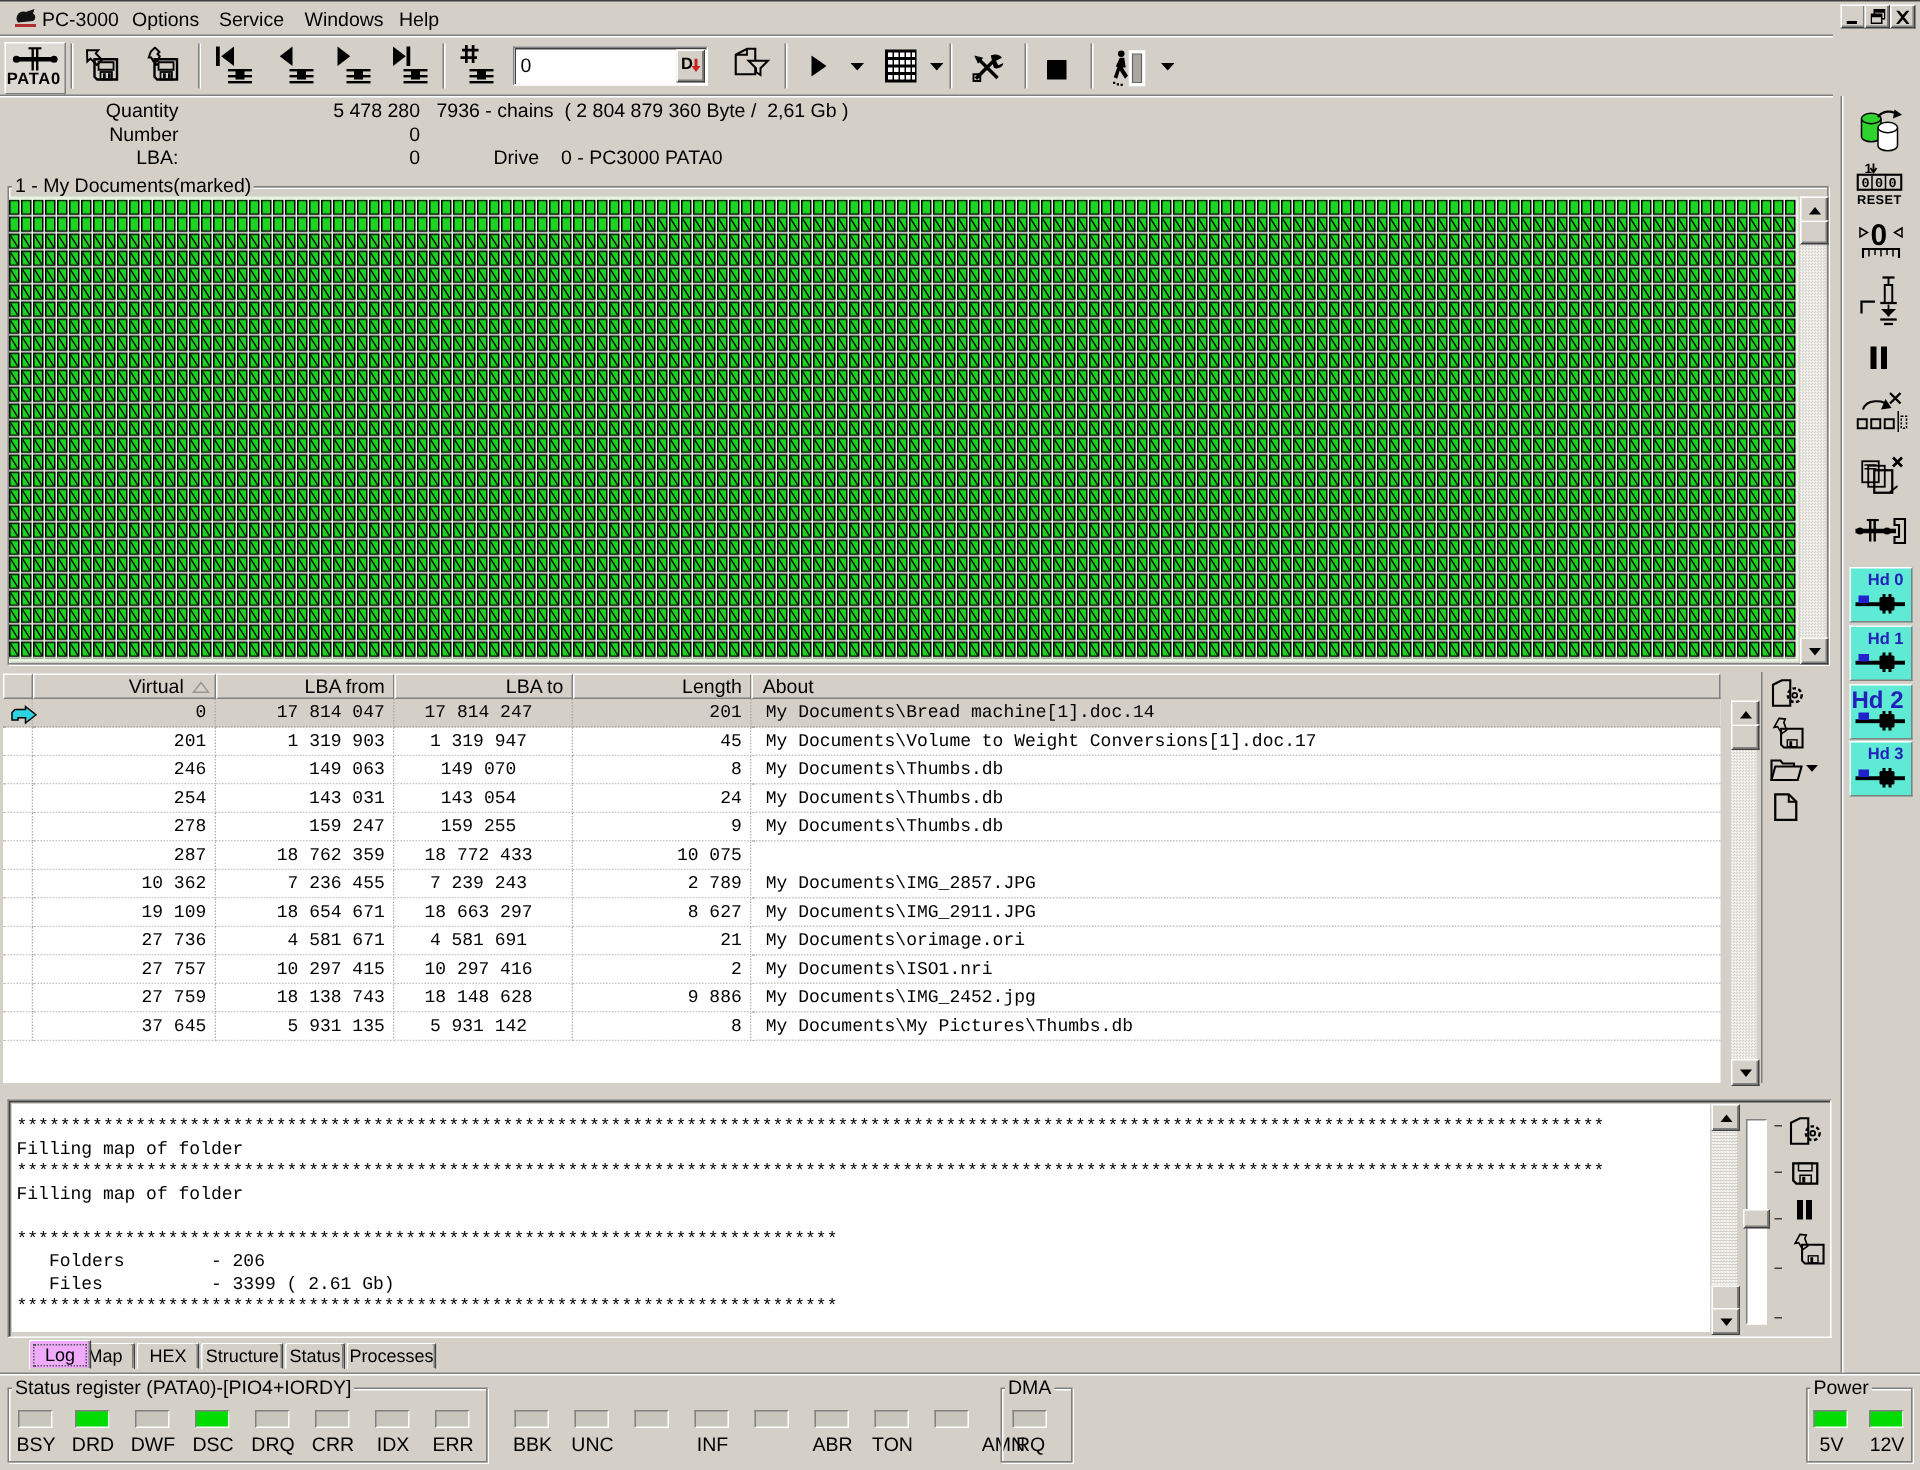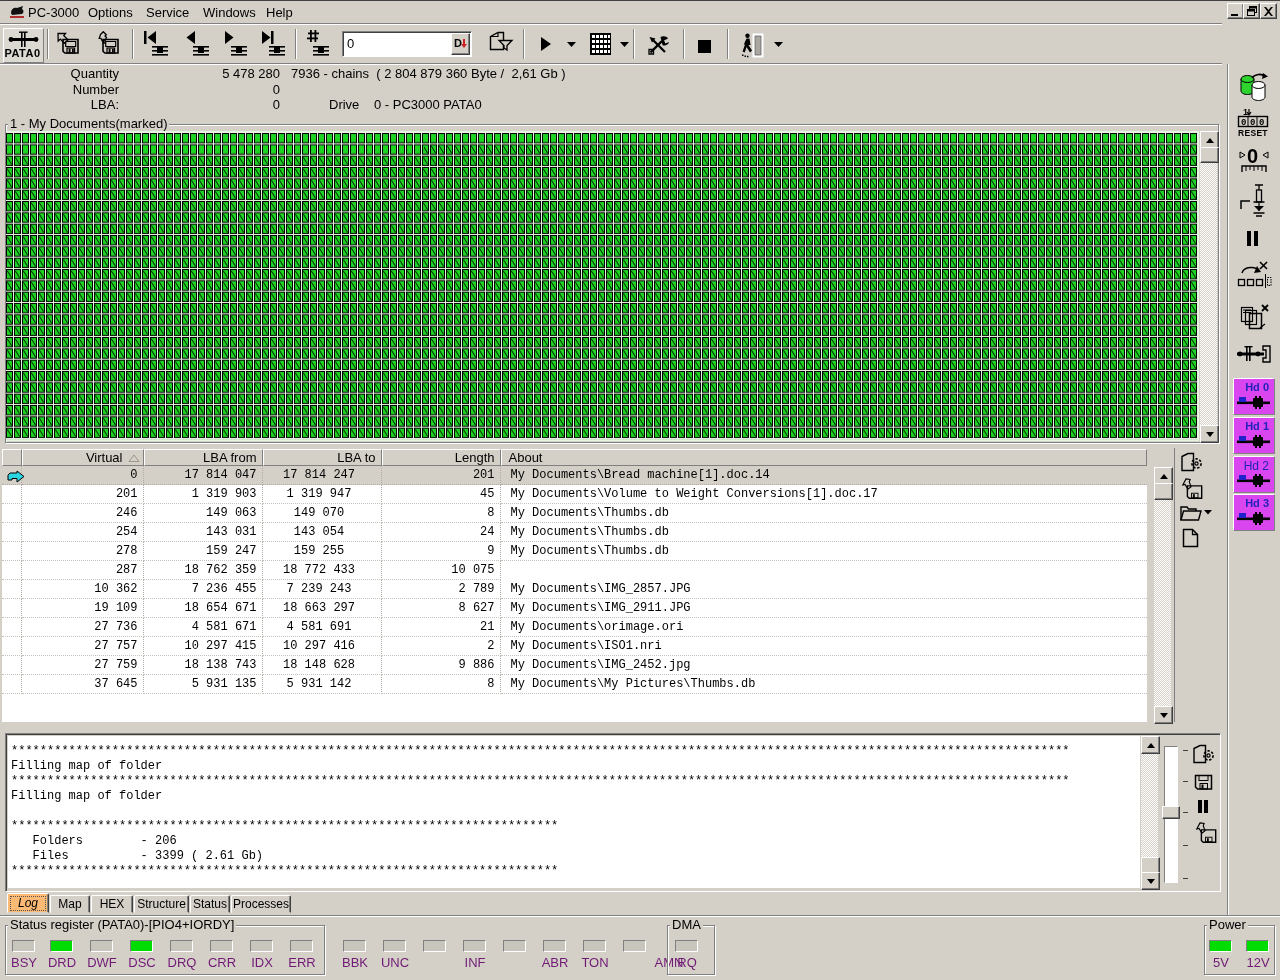--- a/index.html
+++ b/index.html
@@ -8,28 +8,28 @@
 .abs{position:absolute;}
 .raised{border:1px solid;border-color:#fff #404040 #404040 #fff;box-shadow:inset -1px -1px 0 #808080;}
 .sunken{border:1px solid;border-color:#808080 #fff #fff #808080;box-shadow:inset 1px 1px 0 #404040;background:#fff;}
 .hgroove{height:0;border-top:1px solid #808080;border-bottom:1px solid #fff;}
 .vgroove{width:0;border-left:1px solid #808080;border-right:1px solid #fff;}
 .fs{position:absolute;border:1px solid #808080;box-shadow:inset 1px 1px 0 #fff, 1px 1px 0 #fff;}
 .fs .lg{position:absolute;top:-8px;left:2px;background:#d4d0c8;padding:0 2px;line-height:14px;}
 .mono{font-family:"Liberation Mono",monospace;}
 .led{position:absolute;width:21px;height:10px;background:#c8c5bd;border:1px solid;border-color:#808080 #fff #fff #808080;}
 .led.on{background:#00db00;}
-.ll{position:absolute;width:44px;text-align:center;color:#701a75;font-size:13px;}
+.ll{position:absolute;width:44px;text-align:center;color:#000000;font-size:13px;}
 .dither{background:repeating-conic-gradient(#fff 0% 25%, #d4d0c8 0% 50%) 0 0/2px 2px;}
 .sbtn{position:absolute;background:#d4d0c8;border:1px solid;border-color:#fff #404040 #404040 #fff;box-shadow:inset -1px -1px 0 #808080;display:flex;align-items:center;justify-content:center;}
 .tup{width:0;height:0;border-left:4px solid transparent;border-right:4px solid transparent;border-bottom:5px solid #000;}
 .tdn{width:0;height:0;border-left:4px solid transparent;border-right:4px solid transparent;border-top:5px solid #000;}
 .tab{position:absolute;background:#d4d0c8;border:1px solid;border-color:#fff #404040 #d4d0c8 #fff;box-shadow:inset -1px 0 0 #808080;border-radius:2px 2px 0 0;text-align:center;font-size:12px;}
 .icon{position:absolute;}
-.hd{position:absolute;left:11px;width:40px;height:35px;background:#d946ef;border:1px solid;border-color:#fff #808080 #808080 #fff;}
+.hd{position:absolute;left:11px;width:40px;height:35px;background:#5eead4;border:1px solid;border-color:#fff #808080 #808080 #fff;}
 .hd svg{position:absolute;left:2px;top:16px;}
 .hc{box-sizing:border-box;height:17px;background:#d4d0c8;border:1px solid;border-color:#fff #808080 #808080 #fff;line-height:15px;font-size:13px;}
 .trow{display:flex;height:19px;line-height:19px;}
 .trow.sel{background:#d4d0c8;}
 .trow>div{box-sizing:border-box;border-right:1px dotted #b0aca4;border-bottom:1px dotted #c6c2ba;overflow:hidden;white-space:nowrap;}
 .trow.sel>div{border-bottom:1px dotted #b0aca4;}
 .c1{width:20px;}
 .c2{width:121.5px;text-align:right;padding-right:5px;}
 .c3{width:119px;text-align:right;padding-right:5px;}
 .c4{width:119px;text-align:center;padding-right:5px;}
@@ -477,21 +477,21 @@
       <div class="abs" style="left:1198px;top:66px;width:3.5px;height:13px;background:#000;"></div>
       <svg class="abs icon" style="left:1188px;top:88px;" width="24" height="24" viewBox="0 0 26 26">
         <path d="M6.5 1 L11 1.5 L10 4 L12 9.5 L8.5 12 L5.5 7 L3 7.5 Z" fill="#d4d0c8" stroke="#000" stroke-width="1.2"></path>
         <path d="M8 8.5 L23.5 8.5 L23.5 22 L10 22 L8 20 Z" fill="none" stroke="#000" stroke-width="1.5"></path>
         <rect x="12.5" y="16.5" width="7" height="5" fill="none" stroke="#000"></rect>
         <rect x="14" y="17.5" width="2" height="4" fill="#000"></rect>
       </svg>
     </div>
   </div>
   <div id="tabsrow" class="abs" style="left:0;top:892px;width:1222px;height:24px;">
-    <div class="tab" style="left:7px;top:1px;width:40px;height:18px;z-index:2;background:#fdba74;font-style:italic;">
+    <div class="tab" style="left:19px;top:1px;width:40px;height:18px;z-index:2;background:#f0abfc;">
       <div class="abs" style="left:2px;top:2px;right:2px;bottom:1px;border:1px dotted #555;"></div>
       <span style="position:relative;top:2px;">Log</span>
     </div>
     <div class="tab" style="left:50px;top:3px;width:38px;height:16px;"><span style="position:relative;top:1px;">Map</span></div>
     <div class="tab" style="left:91px;top:3px;width:40px;height:16px;"><span style="position:relative;top:1px;">HEX</span></div>
     <div class="tab" style="left:134px;top:3px;width:53px;height:16px;"><span style="position:relative;top:1px;">Structure</span></div>
     <div class="tab" style="left:190px;top:3px;width:38px;height:16px;"><span style="position:relative;top:1px;">Status</span></div>
     <div class="tab" style="left:231px;top:3px;width:58px;height:16px;"><span style="position:relative;top:1px;">Processes</span></div>
   </div>
   <div id="statusbar" class="abs" style="left:0;top:915px;width:1139px;height:65px;">
@@ -648,21 +648,21 @@
       <div class="abs" style="right:5px;top:2px;font-size:11px;font-weight:bold;color:#2222bb;">Hd 1</div>
       <svg width="36" height="16" viewBox="0 0 36 16" style="top:16px;">
         <rect x="1" y="6.5" width="33" height="2.6" fill="#000"></rect>
         <rect x="3" y="2" width="7" height="5" fill="#2222cc"></rect>
         <rect x="17" y="3" width="10" height="9" fill="#000" rx="1"></rect>
         <rect x="19" y="1" width="2" height="13" fill="#000"></rect>
           <rect x="23" y="1" width="2" height="13" fill="#000"></rect>
       </svg>
     </div>
     <div class="hd" style="top:392px;">
-      <div class="abs" style="right:5px;top:2px;font-size:12px;font-weight:normal;color:#2222bb;">Hd 2</div>
+      <div class="abs" style="right:5px;top:2px;font-size:16px;font-weight:bold;color:#2222bb;">Hd 2</div>
       <svg width="36" height="16" viewBox="0 0 36 16" style="top:16px;">
         <rect x="1" y="6.5" width="33" height="2.6" fill="#000"></rect>
         <rect x="3" y="2" width="7" height="5" fill="#2222cc"></rect>
         <rect x="17" y="3" width="10" height="9" fill="#000" rx="1"></rect>
         <rect x="19" y="1" width="2" height="13" fill="#000"></rect>
           <rect x="23" y="1" width="2" height="13" fill="#000"></rect>
       </svg>
     </div>
     <div class="hd" style="top:430px;">
       <div class="abs" style="right:5px;top:2px;font-size:11px;font-weight:bold;color:#2222bb;">Hd 3</div>

